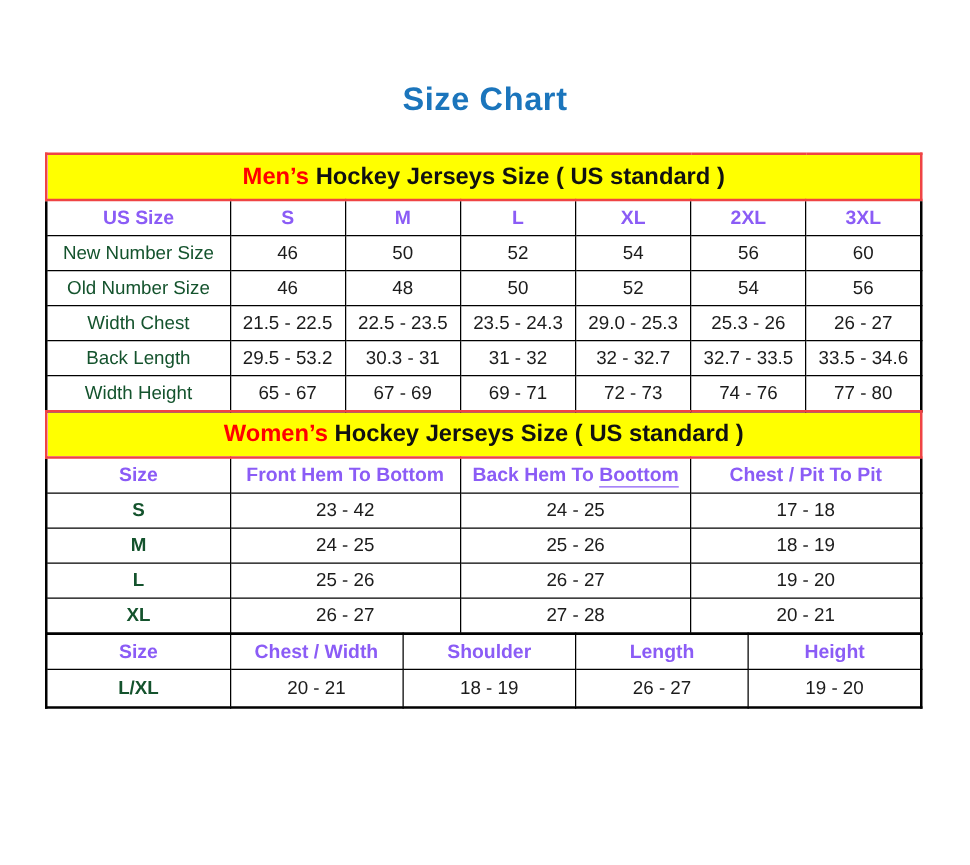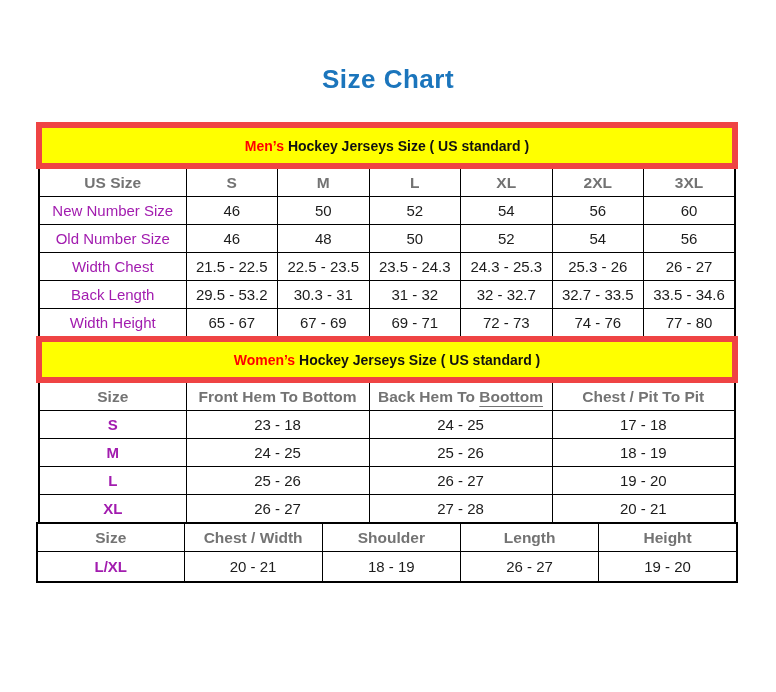--- a/index.html
+++ b/index.html
@@ -47,41 +47,41 @@
     border: 1.5px solid #000000;
     text-align: center;
     vertical-align: middle;
     padding: 0 2px;
     overflow: hidden;
     white-space: nowrap;
   }
   tr.band td {
     background: var(--band-yellow, #FFFF00);
     height: 35px;
-    font-size: 14px;
+    font-size: 19px;
     font-weight: bold;
     color: #111111;
-    border: 6px solid #ef4444;
+    border: 2px solid #ef4444;
   }
   .hl { color: var(--accent-red, #FF0000); }
   tr.cols th {
     height: 27px;
     font-size: 15.5px;
     font-weight: bold;
-    color: #737373;
+    color: #8b5cf6;
     background: #ffffff;
   }
   tr.datarow td {
     height: 27px;
     font-size: 15px;
     font-weight: normal;
     color: #1c1c1c;
     background: #ffffff;
   }
-  tr.datarow td.rowlabel { color: #a21caf; }
+  tr.datarow td.rowlabel { color: #14532d; }
   tr.datarow td.rowlabel.bold { font-weight: bold; font-size: 15px; }
   .youth tr.datarow { height: 30px; }
   .squiggle {
     text-decoration-line: underline;
     text-decoration-style: wavy;
     text-decoration-color: #d40000;
     text-decoration-thickness: 1px;
     text-underline-offset: 4px;
     text-decoration: underline;
   }
@@ -134,21 +134,21 @@
           <td>50</td>
           <td>52</td>
           <td>54</td>
           <td>56</td>
         </tr>
         <tr class="datarow">
           <td class="rowlabel">Width Chest</td>
           <td>21.5 - 22.5</td>
           <td>22.5 - 23.5</td>
           <td>23.5 - 24.3</td>
-          <td>24.3 - 25.3</td>
+          <td>29.0 - 25.3</td>
           <td>25.3 - 26</td>
           <td>26 - 27</td>
         </tr>
         <tr class="datarow">
           <td class="rowlabel">Back Length</td>
           <td>29.5 - 53.2</td>
           <td>30.3 - 31</td>
           <td>31 - 32</td>
           <td>32 - 32.7</td>
           <td>32.7 - 33.5</td>
@@ -178,21 +178,21 @@
           <td colspan="4"><span class="hl">Women’s</span><span> Hockey Jerseys Size ( US standard )</span></td>
         </tr>
         <tr class="cols">
           <th>Size</th>
           <th>Front Hem To Bottom</th>
           <th><span>Back Hem To </span><span class="squiggle">Boottom</span></th>
           <th>Chest / Pit To Pit</th>
         </tr>
         <tr class="datarow">
           <td class="rowlabel bold">S</td>
-          <td>23 - 18</td>
+          <td>23 - 42</td>
           <td>24 - 25</td>
           <td>17 - 18</td>
         </tr>
         <tr class="datarow">
           <td class="rowlabel bold">M</td>
           <td>24 - 25</td>
           <td>25 - 26</td>
           <td>18 - 19</td>
         </tr>
         <tr class="datarow">

